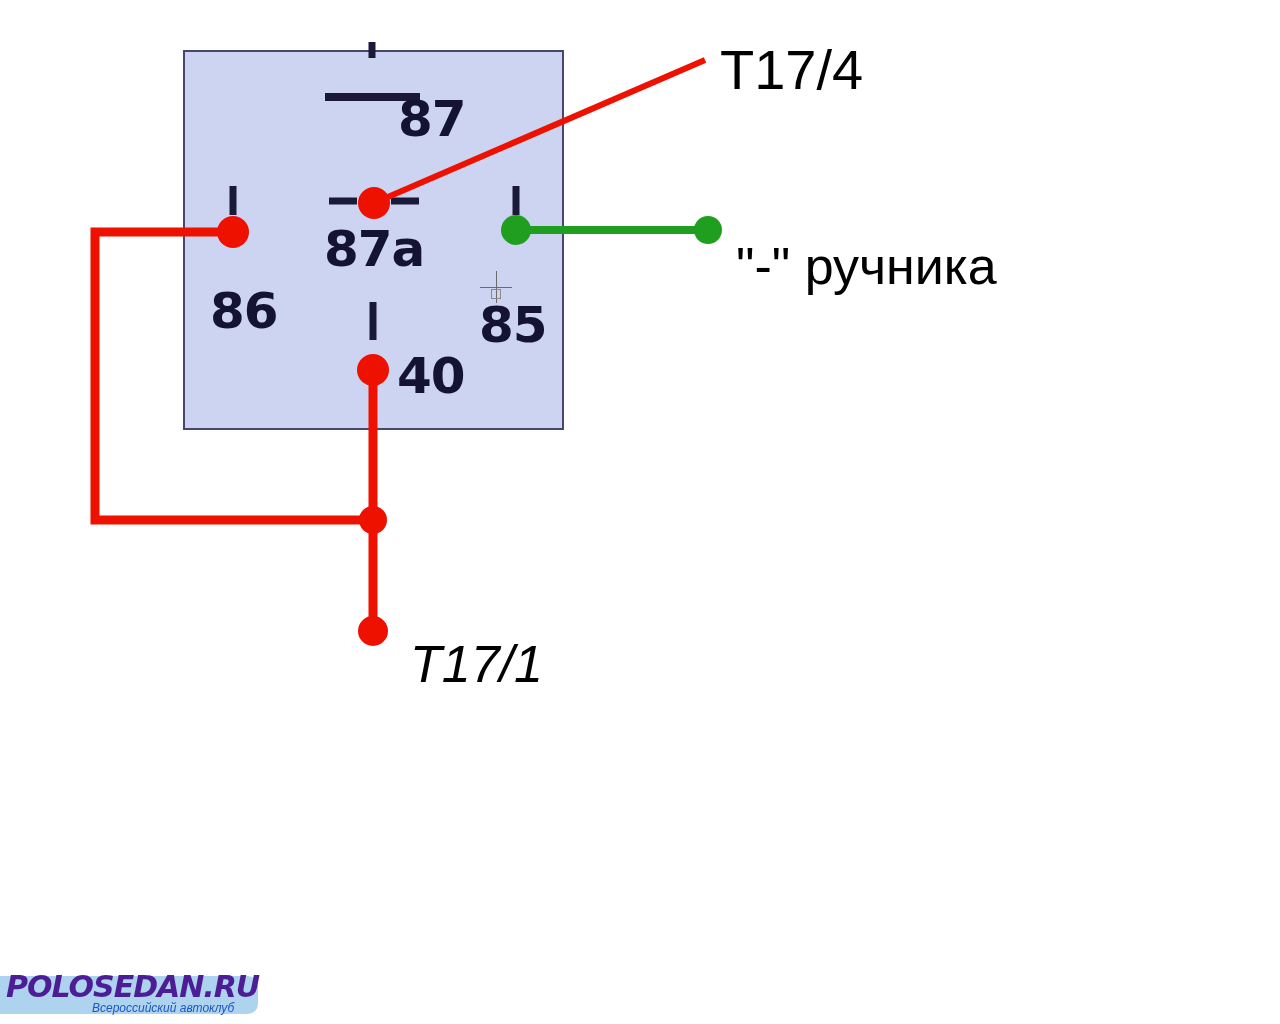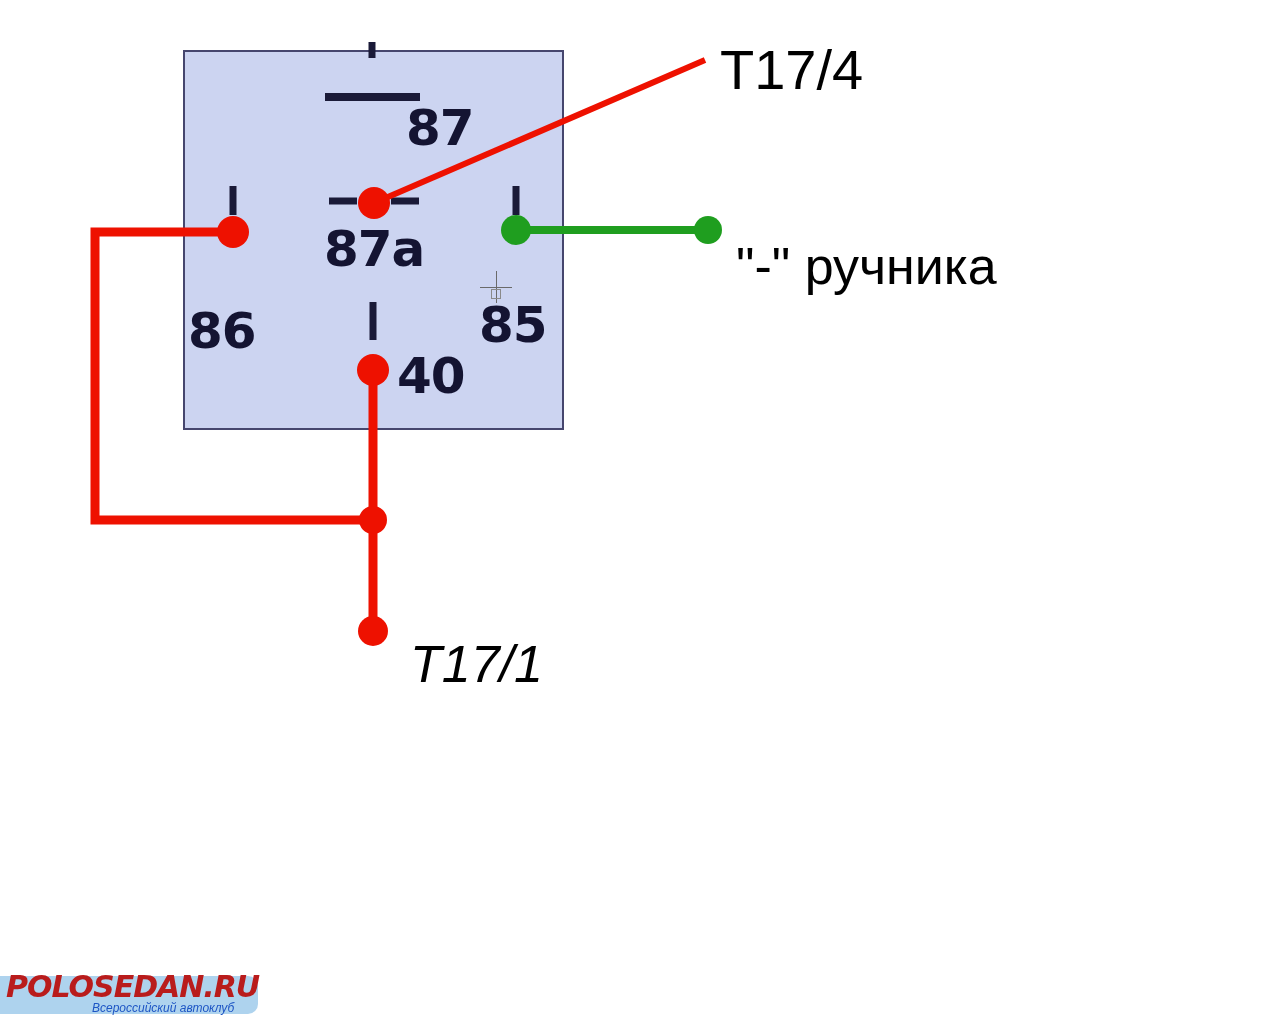--- a/index.html
+++ b/index.html
@@ -87,21 +87,21 @@
   .logo-text {
     position: absolute;
     left: 6px;
     top: 972px;
     z-index: 6;
     font-family: "DejaVu Sans", sans-serif;
     font-size: 30px;
     font-weight: 800;
     font-style: italic;
     letter-spacing: -1px;
-    color: #b91c1c;
+    color: #4c1d95;
     line-height: 1;
   }
   .logo-tagline {
     position: absolute;
     left: 92px;
     top: 1002px;
     z-index: 6;
     font-size: 12px;
     font-style: italic;
     color: #1d55c4;
@@ -137,23 +137,23 @@
 
     <circle cx="374" cy="203" r="16" fill="#ee1100"></circle>
     <circle cx="233" cy="232" r="16" fill="#ee1100"></circle>
     <circle cx="373" cy="370" r="16" fill="#ee1100"></circle>
     <circle cx="373" cy="520" r="14" fill="#ee1100"></circle>
     <circle cx="373" cy="631" r="15" fill="#ee1100"></circle>
     <circle cx="516" cy="230" r="15" fill="#1f9e1f"></circle>
     <circle cx="708" cy="230" r="14" fill="#1f9e1f"></circle>
   </svg>
 
-  <div class="pin-label" style="left:398px; top:103px;margin-left:8px;">87</div>
+  <div class="pin-label" style="left:398px; top:94px;">87</div>
   <div class="pin-label" style="left:324px; top:224px;">87a</div>
-  <div class="pin-label" style="left:188px; top:286px;margin-top:20px;">86</div>
+  <div class="pin-label" style="left:210px; top:286px;">86</div>
   <div class="pin-label" style="left:479px; top:300px;">85</div>
   <div class="pin-label" style="left:397px; top:351px;">40</div>
 
   <div class="free-label" style="left:712px; top:42px; font-size:56px;margin-left:8px;">T17/4</div>
   <div class="free-label" style="left:736px; top:240px;">"-" ручника</div>
   <div class="free-label" style="left:410px; top:638px;font-style:italic;">T17/1</div>
 
   <div class="cursor" style="left:496px; top:287px;">
     <div class="h"></div>
     <div class="v"></div>

